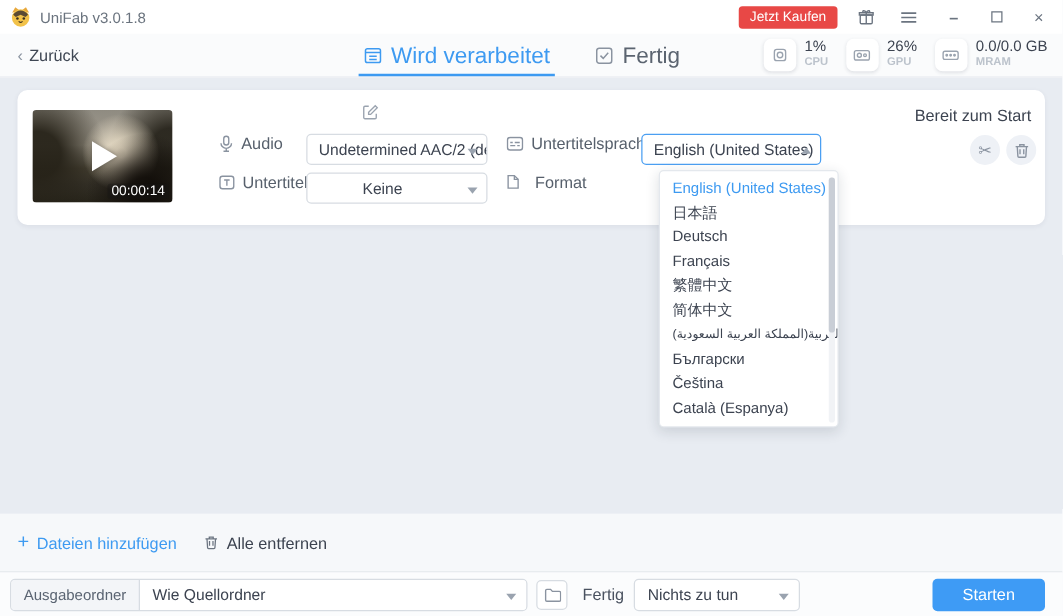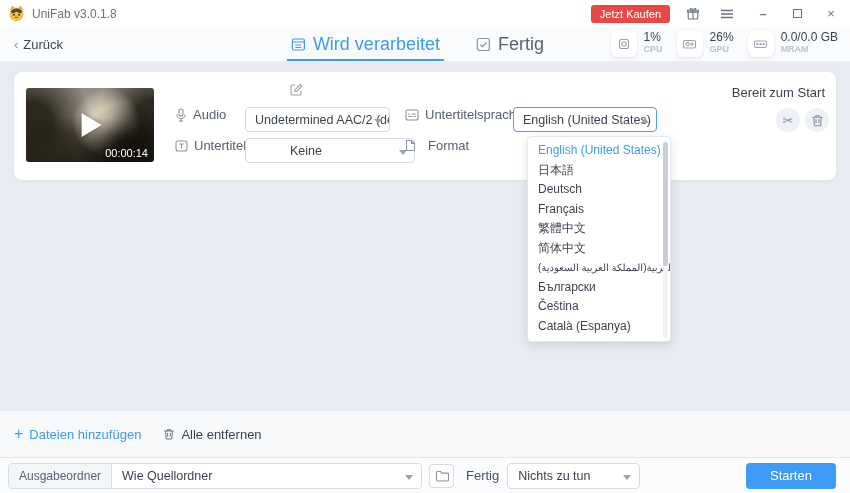--- a/index.html
+++ b/index.html
@@ -35,21 +35,21 @@
   .stat-ico { width:26px; height:26px; background:#fff; border-radius:6px;
     box-shadow:0 1px 3px rgba(40,50,70,.12); display:flex; align-items:center; justify-content:center; }
   .stat-val { font-size:12px; color:#3c4350; line-height:13px; }
   .stat-lab { font-size:9px; color:#bcc3cc; line-height:11px;font-weight:bold; }
 
   
   .main { position:relative; height:349px; background:#e8ecf2; }
   .card { position:absolute; left:14px; top:10px; width:822px; height:108px; background:#fff;
     border-radius:8px; box-shadow:0 1px 4px rgba(30,40,60,.06); }
 
-  .thumb { position:absolute; left:12px; top:16px; width:128px; height:74px; border-radius:3px;
+  .thumb { position:absolute; left:12px; top:16px; width:112px; height:74px; border-radius:3px;
     overflow:hidden; cursor:pointer;
     background:
       radial-gradient(circle at 80% 88%, rgba(18,14,10,.95) 0 10%, rgba(18,14,10,0) 42%),
       radial-gradient(circle at 63% 46%, rgba(244,232,208,.95) 0 5%, rgba(244,232,208,0) 38%),
       radial-gradient(circle at 4% 48%, rgba(38,34,24,.95) 0 16%, rgba(38,34,24,0) 48%),
       radial-gradient(circle at 99% 42%, rgba(33,30,22,.9) 0 14%, rgba(33,30,22,0) 42%),
       linear-gradient(to bottom, #8f8b81 0%, #a49e91 38%, #6f6a5d 52%, #4a4436 63%, #353128 80%, #262319 100%); }
   .play { position:absolute; left:50%; top:50%; transform:translate(-42%,-50%);
     width:0; height:0; border-left:20px solid #fff; border-top:12px solid transparent;
     border-bottom:12px solid transparent; filter:drop-shadow(0 0 2px rgba(0,0,0,.35)); }
@@ -260,21 +260,21 @@
         <span class="caret"></span>
       </div>
 
       <div class="row-label" style="left:161px; top:66px;">
         <svg width="13" height="12" viewBox="0 0 13 12" fill="none" stroke="#8a93a0" stroke-width="1.1">
           <rect x="1" y="1" width="11" height="10" rx="2"></rect>
           <path d="M4.3 4h4.4M6.5 4v4.5"></path>
         </svg>
         <span>Untertitel</span>
       </div>
-      <div class="sel" style="left:231px; top:66px; width:170px;padding-left:44px;">
+      <div class="sel" style="left:231px; top:66px; width:145px;padding-left:44px;">
         <span>Keine</span>
         <span class="caret"></span>
       </div>
 
       <div class="row-label" style="left:391px; top:66px;gap:12px;">
         <svg width="11" height="13" viewBox="0 0 11 13" fill="none" stroke="#8a93a0" stroke-width="1.1">
           <path d="M1.5 1.5h5l3 3v7h-8z"></path>
             <path d="M6.5 1.5v3h3"></path>
         </svg>
         <span>Format</span>

